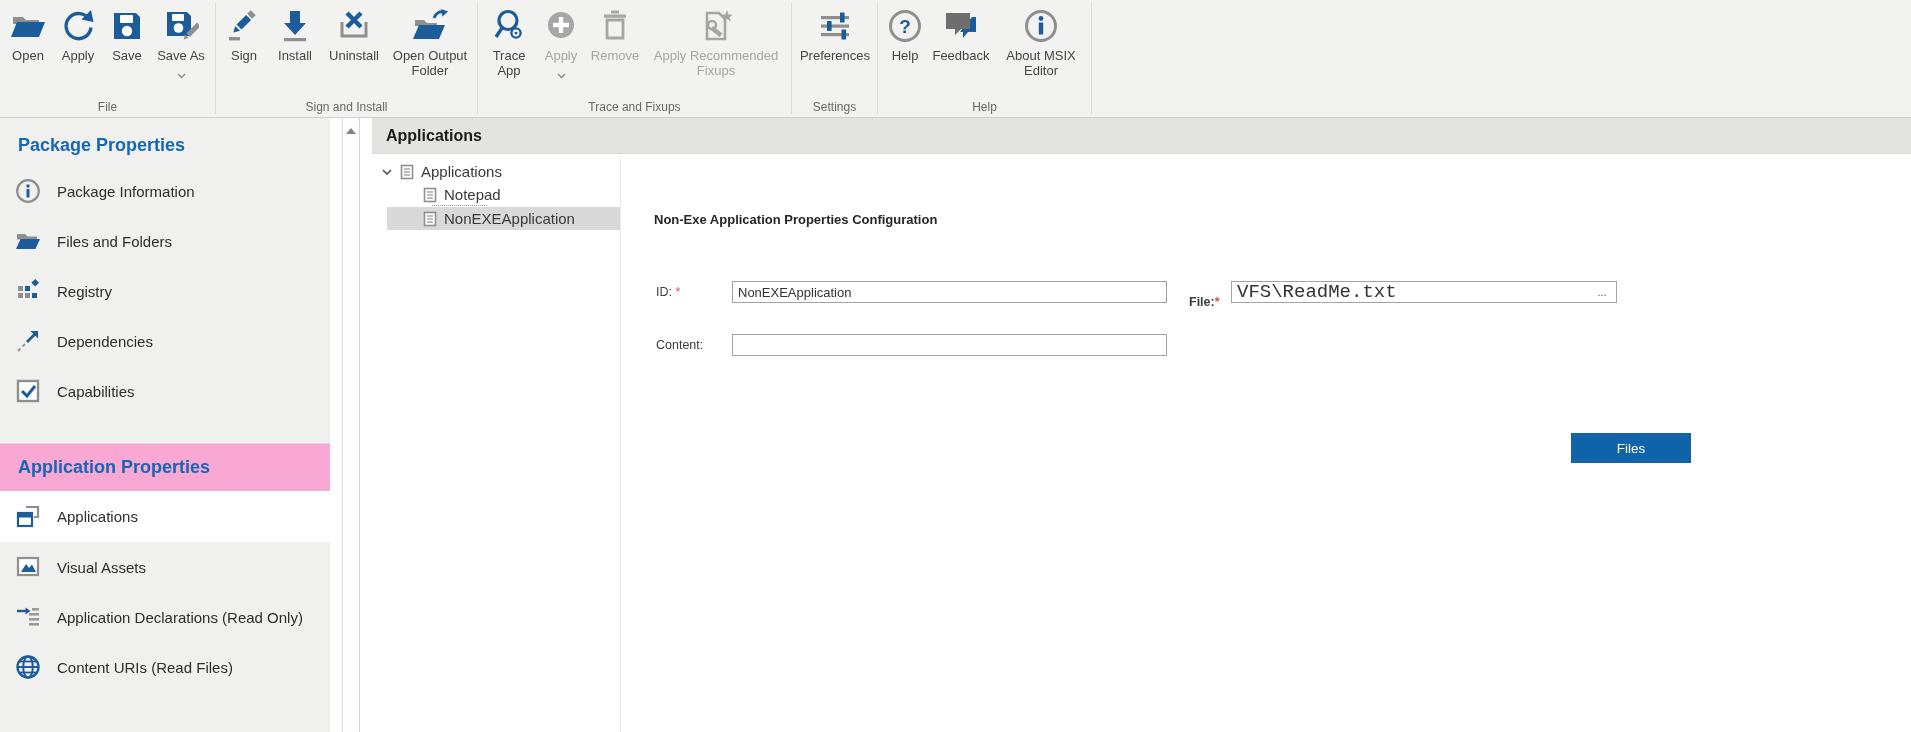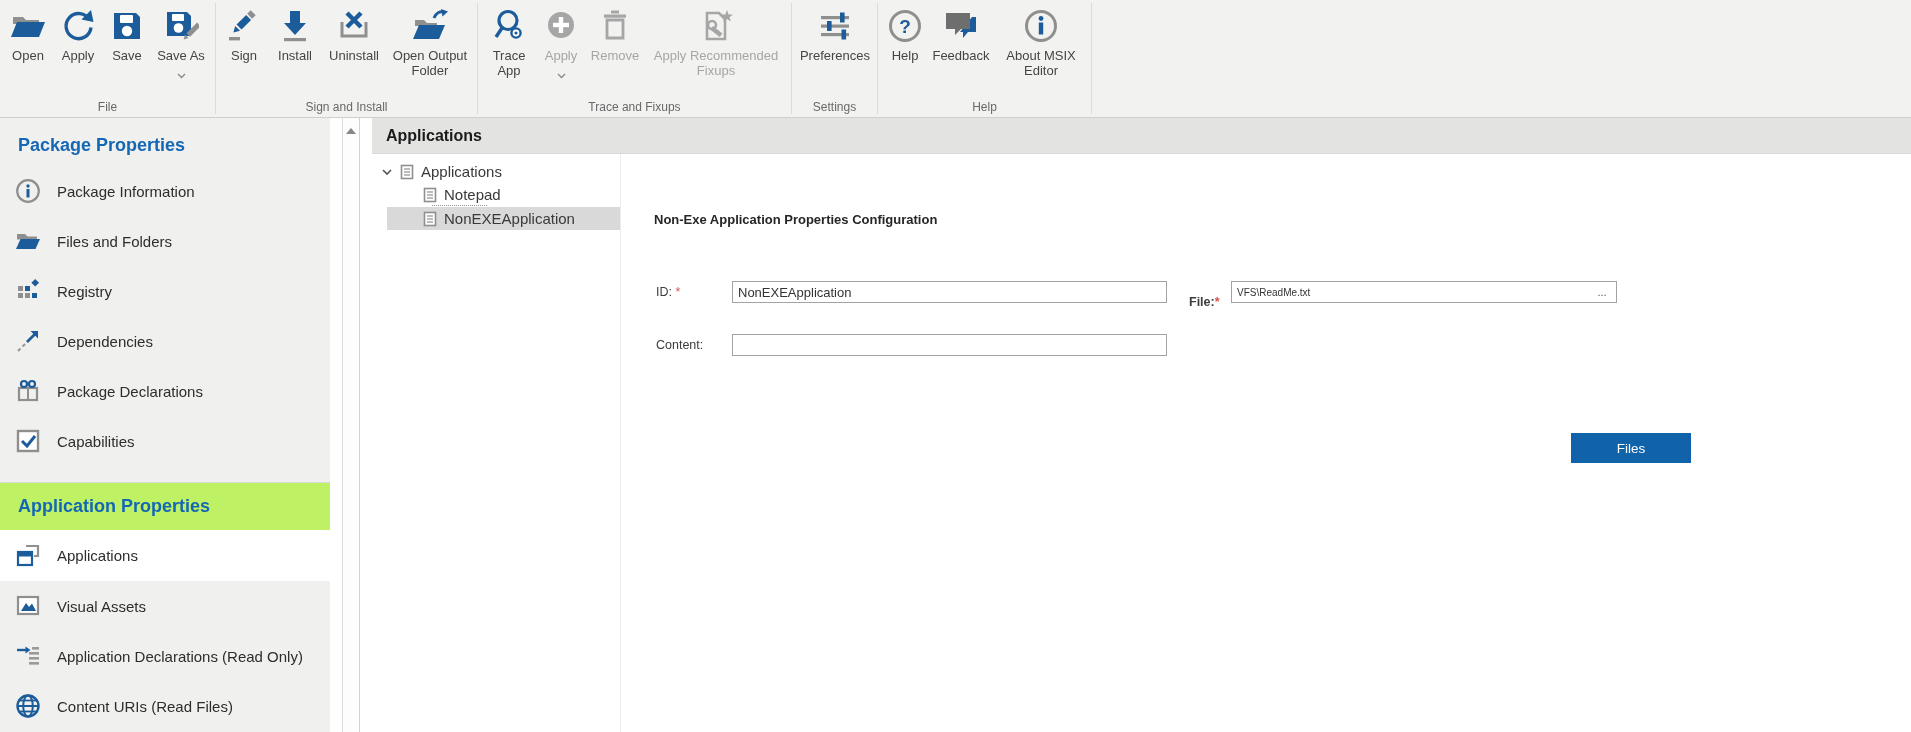--- a/index.html
+++ b/index.html
@@ -22,21 +22,21 @@
   .b-label { font-size:13px; line-height:15px; color:#454545; text-align:center; margin-top:4px; white-space:normal; }
   .rbtn.disabled .b-label { color:#a6a6a6; }
   .b-caret { margin-top:2px; height:7px; }
 
   
   .main { flex:1; display:flex; min-height:0;gap:12px; }
 
   
   .sidebar { width:330px; background:#f0f0ef; overflow:hidden; flex:none; }
   .sb-heading { padding:17px 0 10px 18px; font-size:18px; font-weight:bold; color:#1467b4; }
-  .sb-heading.band { margin-top:16px; border-top:1px solid #d9d9d8; background:#bef264; padding:13px 0 13px 18px; }
+  .sb-heading.band { margin-top:27px; border-top:1px solid #d9d9d8; background:#f9a8d4; padding:13px 0 13px 18px; }
   .sb-item { height:50px; display:flex; align-items:center; padding-left:15px; }
   .sb-item.selected { background:#fff; height:51px; }
   .sb-icon { width:26px; height:26px; margin-right:16px; flex:none; }
   .sb-icon svg { width:26px; height:26px; display:block; }
   .sb-label { font-size:15px; color:#2d2d2d; }
 
   
   .sb-scroll { width:18px; background:#fdfdfd; border-left:1px solid #dcdcdc; border-right:1px solid #d2d2d1; flex:none; }
   .scroll-up { height:25px; display:flex; align-items:center; justify-content:center; }
   .tri-up { width:0; height:0; border-left:5px solid transparent; border-right:5px solid transparent; border-bottom:6px solid #868686; }
@@ -63,21 +63,21 @@
   .form-heading { position:absolute; left:33px; top:58px; font-size:13px; font-weight:bold; color:#262626; }
   .f-label { position:absolute; font-size:12.5px; color:#3c3c3c; line-height:22px; white-space:pre; }
   .req { color:#d9534f; }
   #label-id { left:35px; top:127px; }
   #label-file { left:568px; top:137px;font-weight:bold; }
   #label-argument { left:35px; top:180px; }
   .f-input { position:absolute; height:22px; border:1px solid #a3a3a3; font-size:13px; color:#333; padding:0 5px; font-family:inherit; background:#fff; outline:none; }
   #input-id { left:111px; top:127px; width:435px; }
   #input-argument { left:111px; top:180px; width:435px; }
   .file-wrap { position:absolute; left:610px; top:127px; width:386px; height:22px; border:1px solid #a3a3a3; display:flex; background:#fff; }
-  .file-wrap input { flex:1; min-width:0; border:0; outline:none; font-size:10px; color:#333; padding:0 5px; font-family:Liberation Sans, sans-serif; }
+  .file-wrap input { flex:1; min-width:0; border:0; outline:none; font-size:19px; color:#333; padding:0 5px; font-family:Liberation Mono, monospace; }
   .browse-btn { width:24px; border:0; background:#fff; color:#555; font-size:11px; padding:0 4px 0 0; cursor:pointer; font-family:inherit; }
   .update-btn { position:absolute; left:950px; top:279px; width:120px; height:30px; background:#1163a9; color:#fff; border:0; font-size:13.5px; font-family:inherit; cursor:pointer; }
 </style>
 </head>
 <body>
 
 <div class="app">
 
   <div class="ribbon" id="ribbon">
       <div class="rgroup">
@@ -323,31 +323,20 @@
         </div>
         <div class="sb-item">
           <span class="sb-icon">
             <svg viewBox="0 0 26 26">
               <path d="M3 23L13 13" stroke="#9a9a9a" stroke-width="2.2" stroke-dasharray="3.5 3" fill="none"></path>
               <path d="M12 14L20 6" stroke="#1d5c9b" stroke-width="2.6" fill="none"></path>
               <polygon points="15.5,3 23,3 23,10.5" fill="#1d5c9b"></polygon>
             </svg>
           </span>
           <span class="sb-label">Dependencies</span>
-        </div>
-        <div class="sb-item">
-          <span class="sb-icon">
-            <svg viewBox="0 0 26 26">
-              <rect x="4" y="10" width="18" height="12" fill="none" stroke="#8f8f8f" stroke-width="2.2"></rect>
-              <line x1="13" y1="10" x2="13" y2="22" stroke="#8f8f8f" stroke-width="2"></line>
-              <circle cx="9" cy="6" r="3" fill="none" stroke="#1d5c9b" stroke-width="2.2"></circle>
-              <circle cx="17" cy="6" r="3" fill="none" stroke="#1d5c9b" stroke-width="2.2"></circle>
-            </svg>
-          </span>
-          <span class="sb-label">Package Declarations</span>
         </div>
         <div class="sb-item">
           <span class="sb-icon">
             <svg viewBox="0 0 26 26">
               <rect x="3" y="3" width="20" height="20" fill="#fff" stroke="#8f8f8f" stroke-width="2.4"></rect>
               <path d="M7 13l5 5 8-10" fill="none" stroke="#1d5c9b" stroke-width="3"></path>
             </svg>
           </span>
           <span class="sb-label">Capabilities</span>
         </div>

